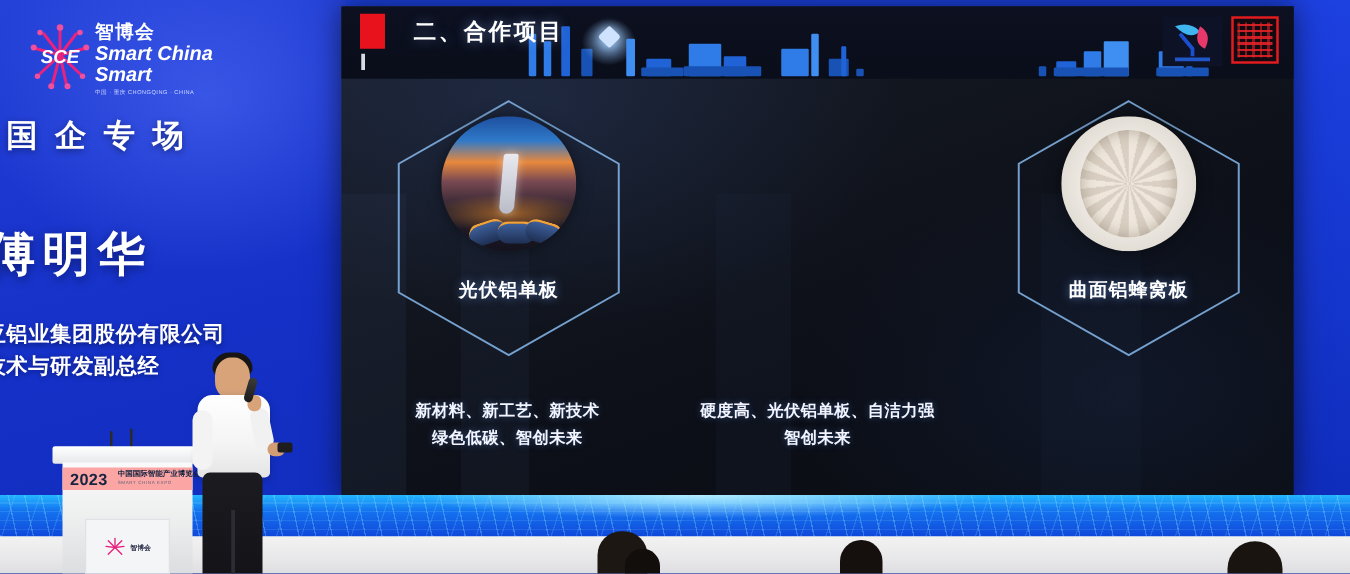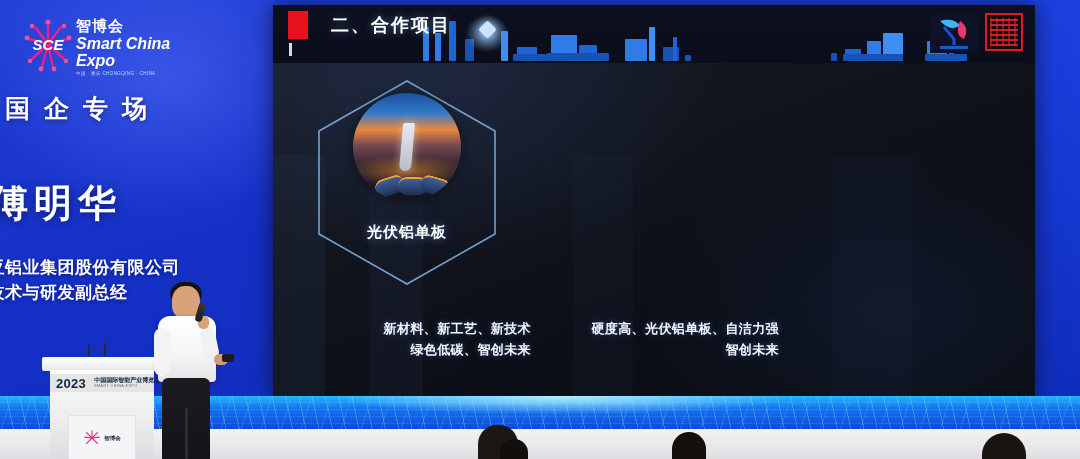--- a/index.html
+++ b/index.html
@@ -162,21 +162,21 @@
   .card-title{
     position:absolute;left:0;top:148px;width:196px;text-align:center;
     color:#ffffff;font-size:15px;font-weight:bold;letter-spacing:1px;
     text-shadow:0 0 8px rgba(120,170,255,.55);
   }
   .card-caption{
     position:absolute;left:0;top:255px;width:250px;text-align:center;
     color:#f2f5ff;font-size:13px;font-weight:bold;line-height:21px;letter-spacing:.4px;
     text-shadow:0 0 6px rgba(90,140,230,.4);
   }
-  .card-caption span{display:block;white-space:nowrap;text-align:right;}
+  .card-caption span{display:block;white-space:nowrap;}
 
   
   .ph-solar{
     width:100%;height:100%;
     background:
       radial-gradient(ellipse 90px 22px at 50% 72%,rgba(255,150,40,.55),rgba(0,0,0,0) 70%),
       linear-gradient(180deg,#1d4f9e 0%,#2f79c9 18%,#e8883c 34%,#7a4a52 48%,#241e2c 70%,#14121c 100%);
     position:relative;
   }
   .ph-solar::after{
@@ -223,21 +223,21 @@
   .podium-top{
     position:absolute;left:0;top:0;width:120px;height:14px;
     background:linear-gradient(180deg,#ffffff,#e6e7ea);border-radius:2px;
   }
   .podium-body{
     position:absolute;left:8px;top:13px;width:104px;height:89px;
     background:linear-gradient(180deg,#fafafa 0%,#eceded 55%,#dcdde0 100%);
   }
   .podium-band{
     position:absolute;left:8px;top:17px;width:104px;height:18px;
-    background:#e5e5e5;display:flex;align-items:center;gap:4px;padding-left:6px;
+    background:#fca5a5;display:flex;align-items:center;gap:4px;padding-left:6px;
     box-sizing:border-box;
   }
   .podium-year{font-size:13px;font-weight:bold;color:#14243f;letter-spacing:.3px;}
   .podium-div{width:1px;height:12px;background:#9aa3b4;}
   .podium-cn{font-size:6px;font-weight:bold;color:#14243f;line-height:7px;white-space:nowrap;}
   .podium-en{font-size:3.6px;color:#5c6678;letter-spacing:.5px;line-height:5px;white-space:nowrap;}
   .podium-plate{
     position:absolute;left:26px;top:58px;width:66px;height:44px;
     background:#f4f5f7;border:1px solid #e0e2e6;
     display:flex;align-items:center;justify-content:center;gap:3px;
@@ -335,21 +335,21 @@
           <circle cx="46" cy="43" r="2.2"></circle>
         <circle cx="10" cy="43" r="2.2"></circle>
           <circle cx="34" cy="51" r="2.4"></circle>
         <circle cx="21" cy="51" r="2.4"></circle>
       </g>
       <text x="28" y="32" text-anchor="middle" fill="#ffffff" font-size="15" font-family="Liberation Sans, sans-serif" font-weight="bold" font-style="italic">SCE</text>
     </svg>
     <div class="logo-text">
       <div class="logo-cn">智博会</div>
       <div class="logo-en1">Smart China</div>
-      <div class="logo-en2">Expo</div>
+      <div class="logo-en2">Smart</div>
       <div class="logo-sub">中国 · 重庆   CHONGQING · CHINA</div>
     </div>
   </div>
 
   <div class="panel-session">央国企专场</div>
   <div class="panel-name">傅明华</div>
   <div class="panel-org">
     <div>西亚铝业集团股份有限公司</div>
     <div>产技术与研发副总经</div>
   </div>
@@ -427,20 +427,31 @@
       </div>
 
       <div class="card" style="left:256px;">
         <div class="card-caption">
           <span>硬度高、光伏铝单板、自洁力强</span>
           <span>智创未来</span>
         </div>
       </div>
 
       <div class="card" style="left:504px;">
+        <div class="hexwrap">
+          <svg width="196" height="215" viewBox="0 0 196 215">
+            <polygon points="98,6 186,56 186,159 98,209 10,159 10,56" fill="none" stroke="#86b9ec" stroke-width="1.6" opacity="0.85"></polygon>
+          </svg>
+          <div class="card-photo">
+            <div class="ph-honey">
+                <div class="core"></div>
+              </div>
+          </div>
+          <div class="card-title">曲面铝蜂窝板</div>
+        </div>
       </div>
 
     </div>
   </div>
 
   <div class="tech-band"></div>
   <div class="floor"></div>
 
   <div class="podium">
     <div class="mic-stem"></div>

